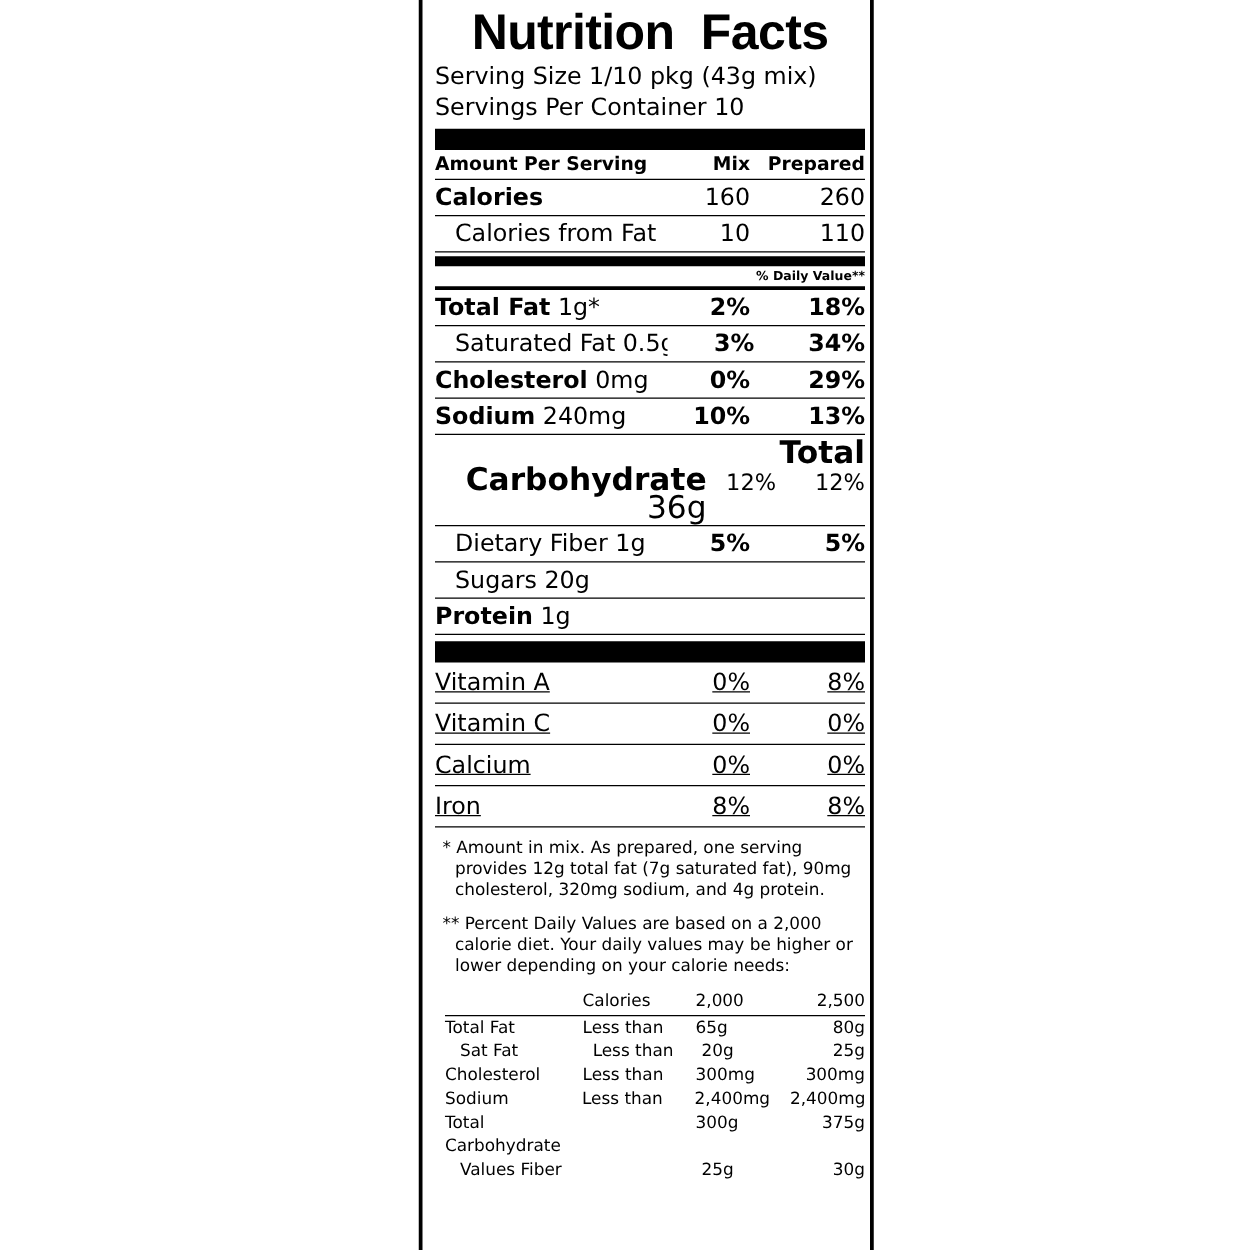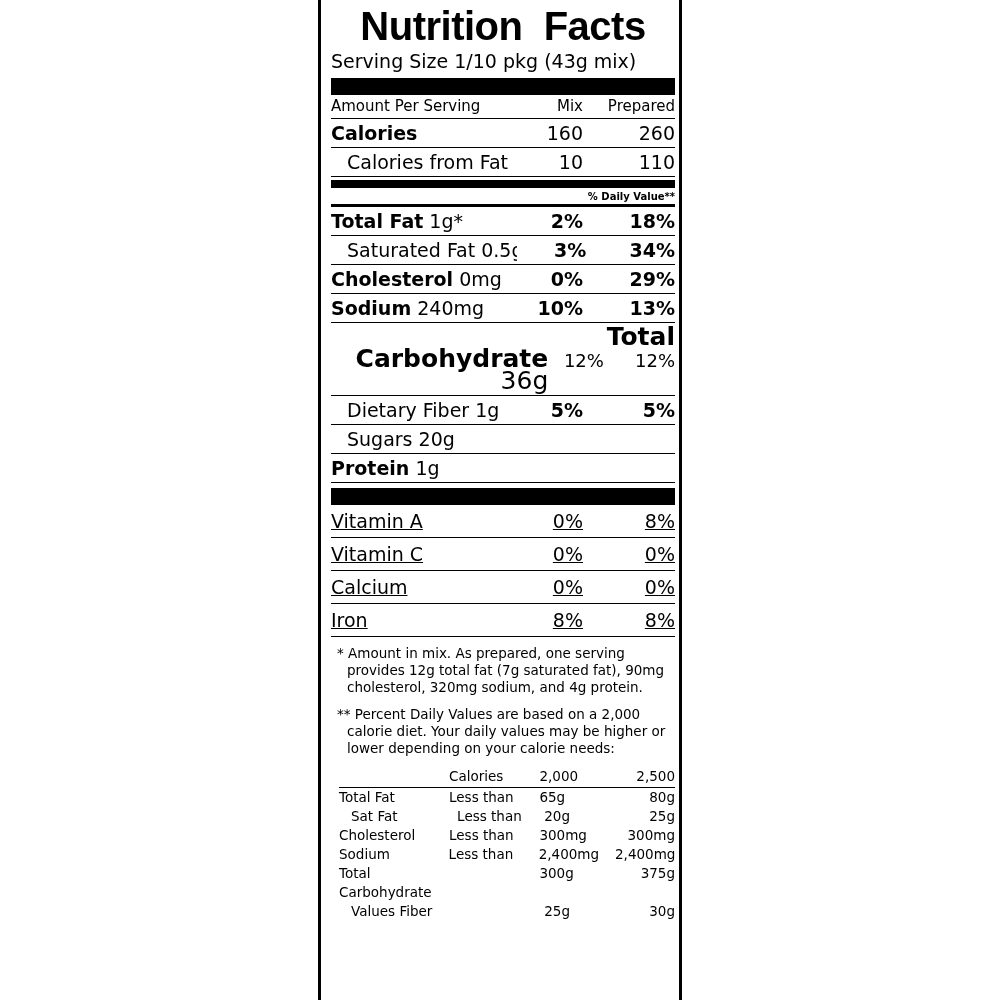--- a/index.html
+++ b/index.html
@@ -10,21 +10,21 @@
   body {
     width: 1000px;
     height: 1000px;
     font-family: "DejaVu Sans", sans-serif;
     color: #000000;
     position: relative;
     overflow: hidden;
   }
   .page {
     position: absolute;
-    left: 0; top: 0;
+    left: 17px; top: 0;
     width: 956px;
     height: 1000px;
     background: #ffffff;
   }
   .panel {
     position: absolute;
     left: 318px;
     top: 0px;
     width: 364px;
     height: 1000px;
@@ -88,21 +88,21 @@
   }
   .row .c2 {
     width: 92px;
     text-align: right;
     white-space: nowrap;
   }
   .b { font-weight: bold; }
   .indent1 { padding-left: 16px; }
   .hdr {
     font-size: 15px;
-    font-weight: normal;
+    font-weight: bold;
     line-height: 18px;
     padding: 2px 0 3px 0;
   }
   .dv-row {
     text-align: right;
     font-size: 10px;
     font-weight: bold;
     padding: 3px 0 2px 0;
   }
   .nutrow-wrap { border-bottom: 1.5px solid #000; }
@@ -155,20 +155,21 @@
 </head>
 <body>
 
 <div class="page">
   <div class="panel">
     <div class="inner">
 
       <div class="title">Nutrition  Facts</div>
 
       <div class="serving">Serving Size 1/10 pkg (43g mix)</div>
+      <div class="serving">Servings Per Container 10</div>
 
       <div class="bar-thick"></div>
 
       <div class="row hdr" style="border-bottom:1.5px solid #000;">
         <div class="label">Amount Per Serving</div>
         <div class="c1">Mix</div>
         <div class="c2">Prepared</div>
       </div>
 
       <div class="nutrow-wrap">

